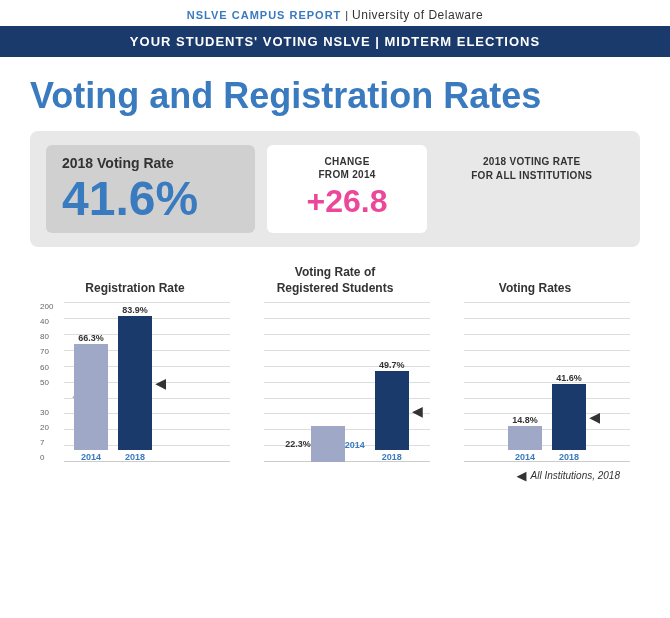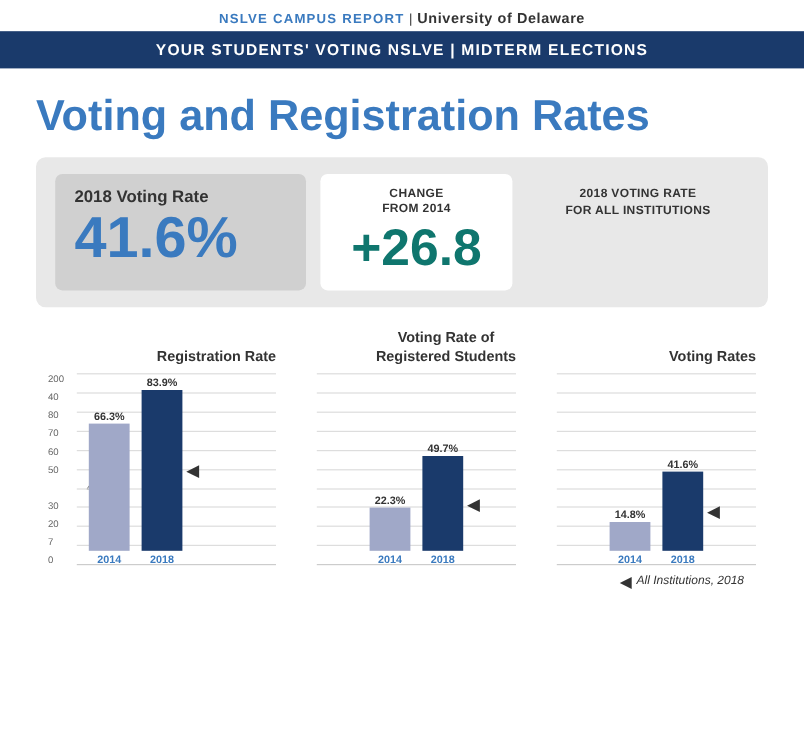--- a/index.html
+++ b/index.html
@@ -87,23 +87,23 @@
 
     .stat-value-large {
       font-size: 48px;
       font-weight: bold;
       color: #3a7abf;
       line-height: 1;
       margin-top: 4px;
     }
 
     .stat-value-medium {
-      font-size: 43px;
-      font-weight: bold;
-      color: #0f766e;
+      font-size: 32px;
+      font-weight: bold;
+      color: #ec4899;
       margin-top: 2px;
     }
 
     .stat-value-medium.all-inst {
       color: #3a7abf;
       font-size: 32px;
     }
 
     .voting-rate-label {
       font-size: 14px;
@@ -116,39 +116,39 @@
       justify-content: space-between;
       align-items: flex-end;
       padding: 0 10px;
       gap: 10px;
     }
 
     .chart-container {
       flex: 1;
       display: flex;
       flex-direction: column;
-      align-items: flex-end;
+      align-items: center;
     }
 
     .chart-title {
       font-size: 12px;
       font-weight: bold;
       color: #333;
       text-align: center;
       margin-bottom: 6px;
       line-height: 1.3;
     }
   </style>
 </head>
 <body>
 
 <div class="top-header">
   <span style="color:#3a7abf; font-weight:bold; letter-spacing:1px; font-size:11px;">NSLVE CAMPUS REPORT</span>
   <span style="color:#333; font-size:11px;"> | </span>
-  <span style="color:#333; font-size:12px; font-weight:bold;">University of Delaware</span>
+  <span style="color:#333; font-size:12px; font-weight:normal;">University of Delaware</span>
 </div>
 
 <div class="banner">
   <span>YOUR STUDENTS' VOTING NSLVE | MIDTERM ELECTIONS</span>
 </div>
 
 <div class="main-content">
 
   <div class="page-title">Voting and Registration Rates</div>
 
@@ -242,21 +242,21 @@
             <div style="border-top:1px solid #ddd;"></div>
             <div style="border-top:1px solid #ddd;"></div>
             <div style="border-top:1px solid #ddd;"></div>
             <div style="border-top:1px solid #ddd;"></div>
             <div style="border-top:1px solid #ddd;"></div>
             <div style="border-top:1px solid #ddd;"></div>
             <div style="border-top:1px solid #ddd;"></div>
             <div style="border-top:1px solid #ccc;"></div>
           </div>
           <div style="display:flex; align-items:flex-end; height:100%; padding:0 10px; gap:10px; position:relative; justify-content:center;">
-            <div style="display:flex; flex-direction:column; align-items:center;">
+            <div style="display:flex; flex-direction:row; align-items:center;">
               <span style="font-size:9px; font-weight:bold; color:#333; margin-bottom:1px;">22.3%</span>
               <div style="width:34px; height:36px; background:#a0a8c8;"></div>
               <span style="font-size:9px; color:#3a7abf; font-weight:bold; margin-top:2px;">2014</span>
             </div>
             <div style="display:flex; flex-direction:column; align-items:center; position:relative;">
               <span style="font-size:9px; font-weight:bold; color:#333; margin-bottom:1px;">49.7%</span>
               <div style="width:34px; height:79px; background:#1a3a6b; position:relative;">
                 <span style="position:absolute; right:-14px; top:50%; transform:translateY(-50%); font-size:14px; color:#333;">◀</span>
               </div>
               <span style="font-size:9px; color:#3a7abf; font-weight:bold; margin-top:2px;">2018</span>

